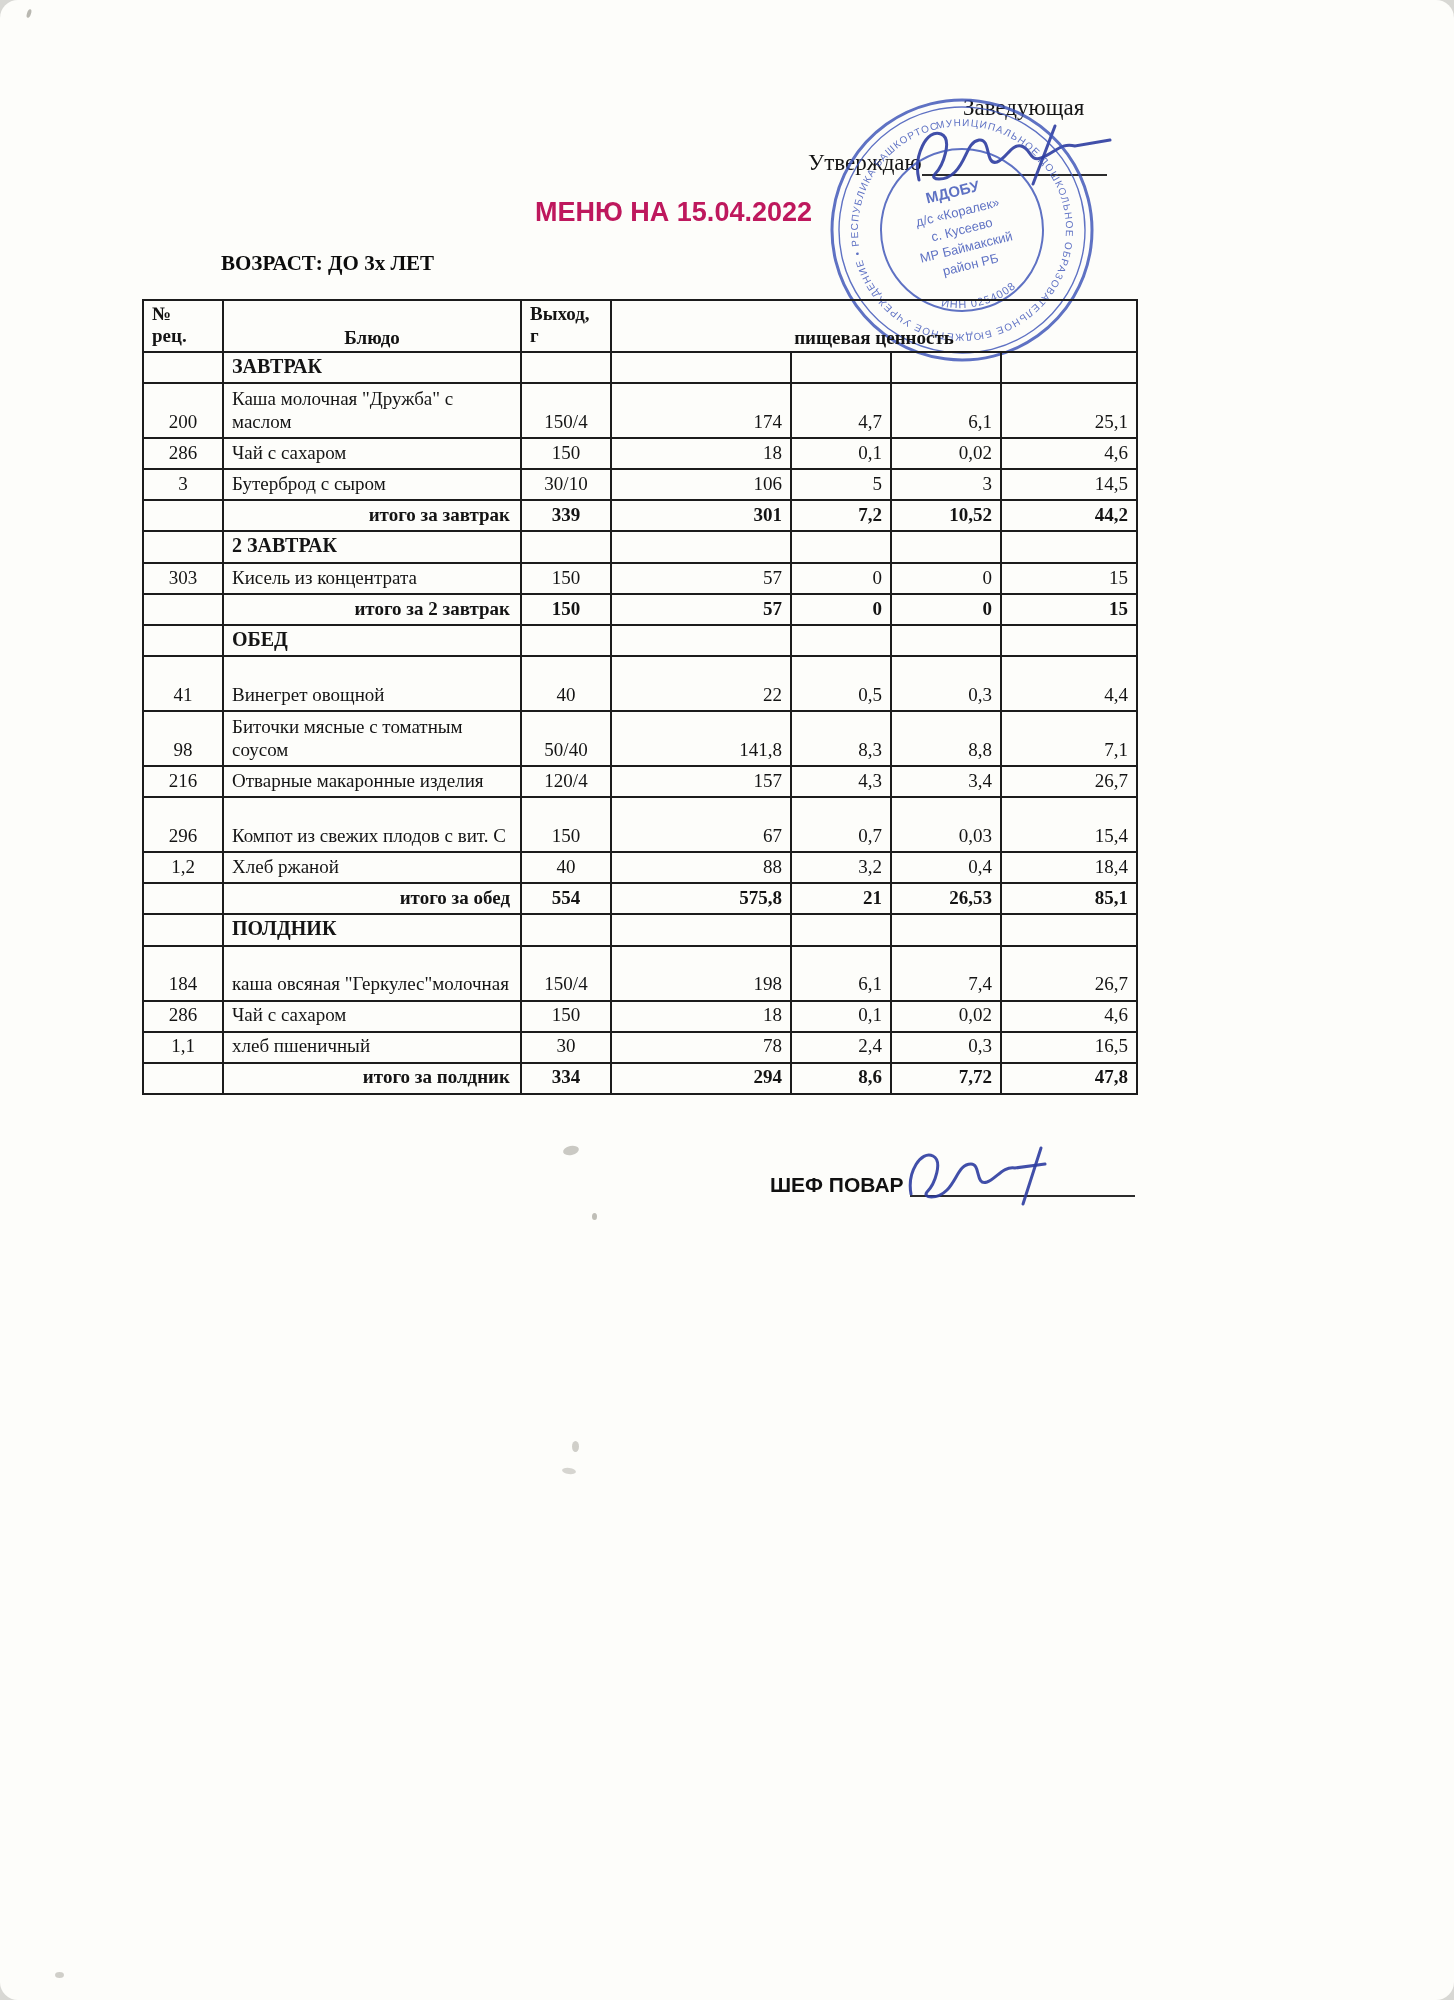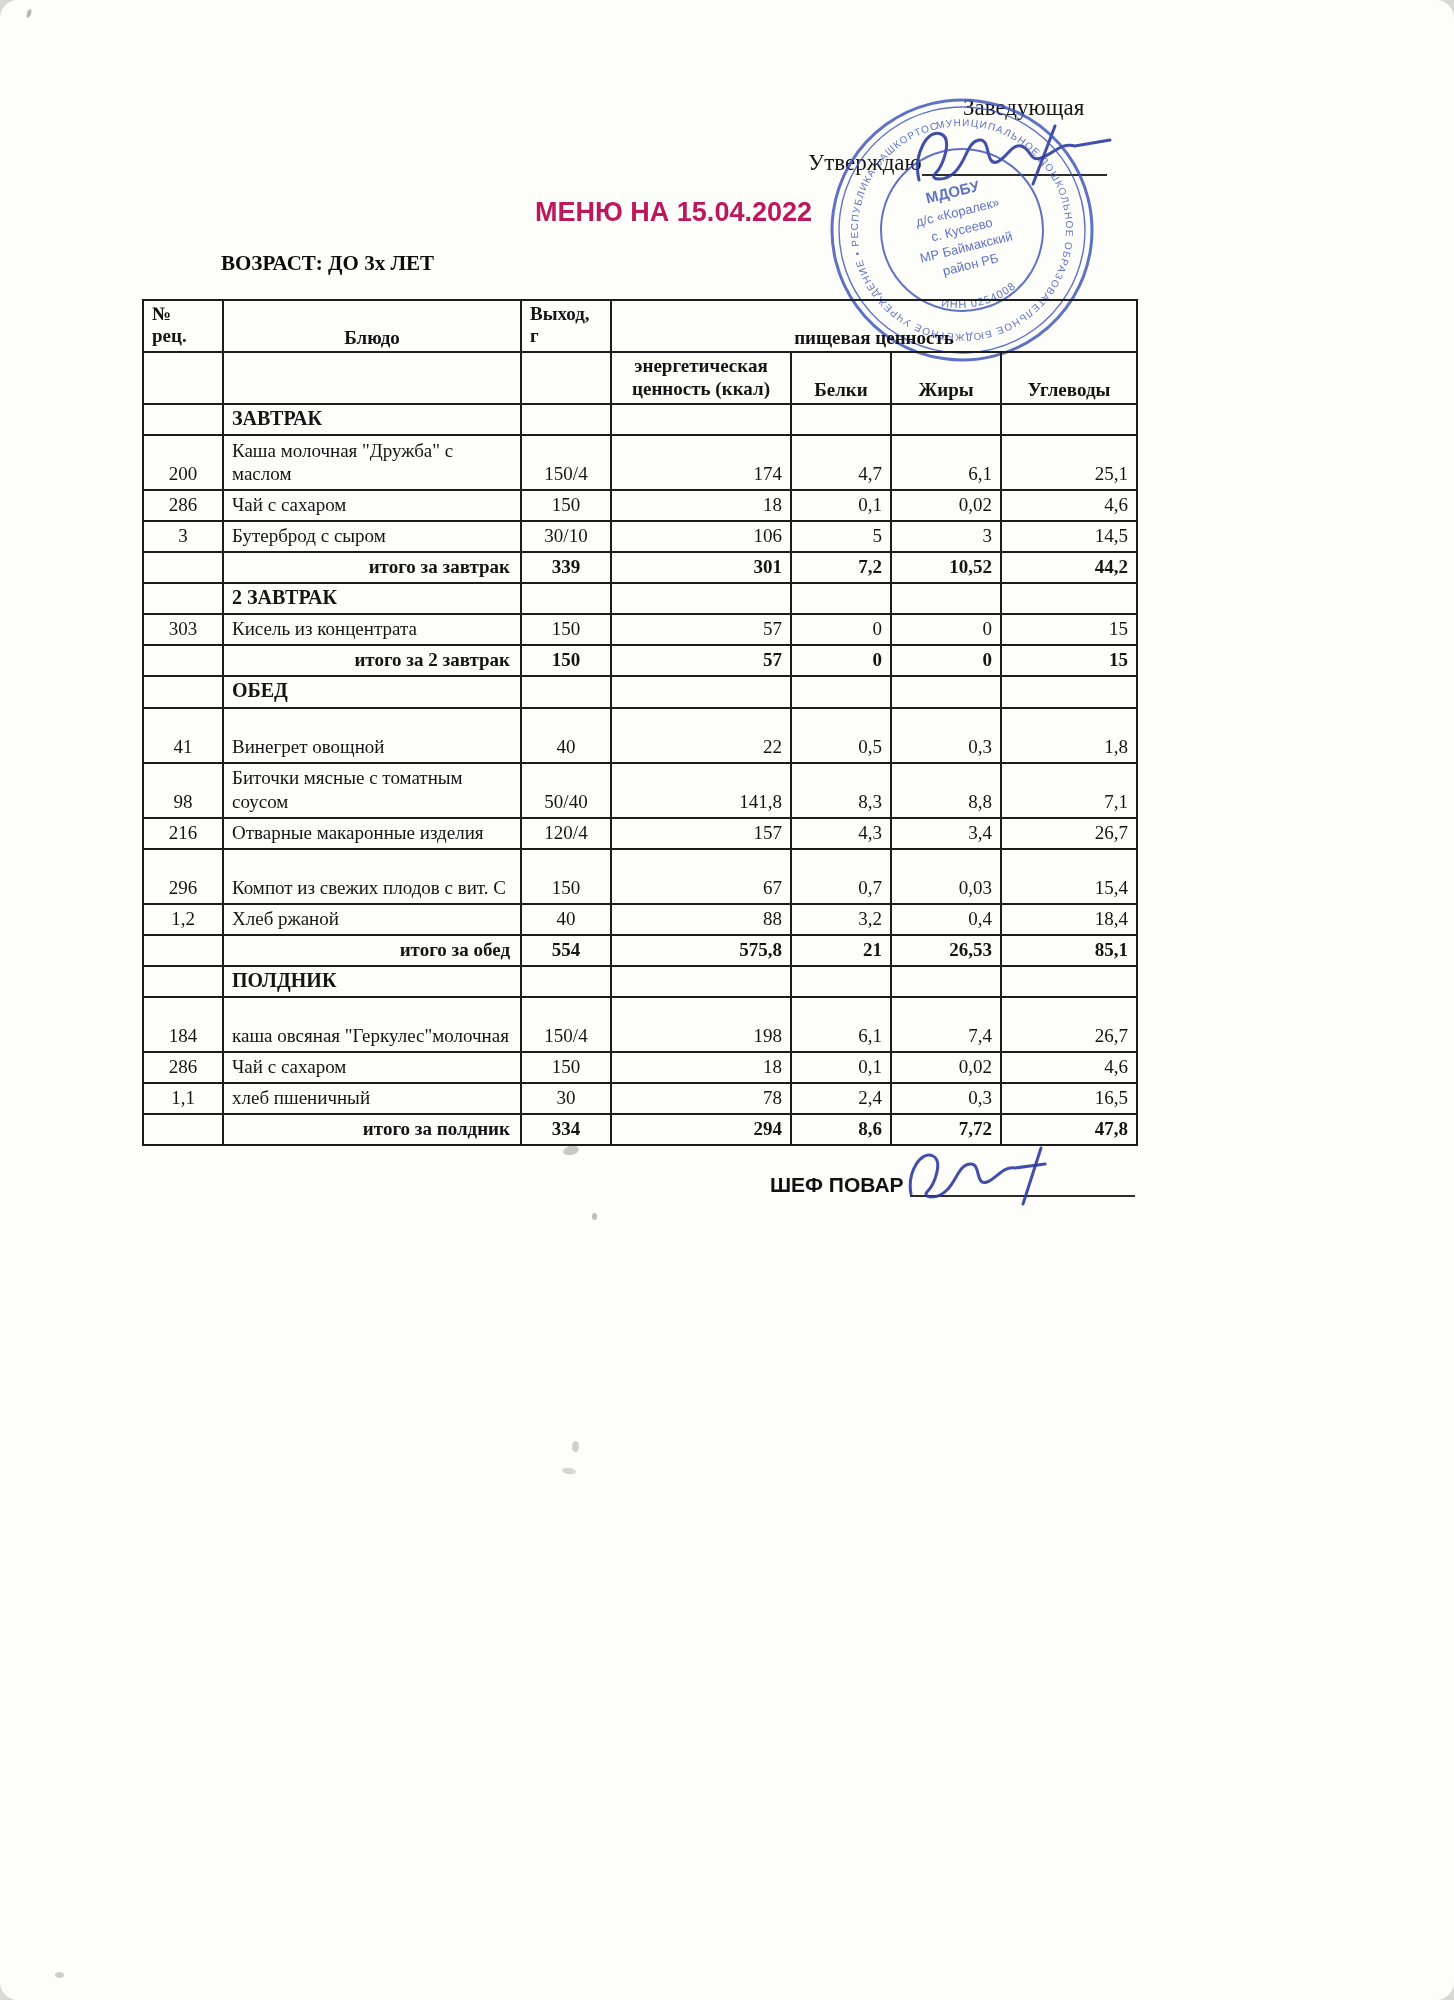--- a/index.html
+++ b/index.html
@@ -134,29 +134,20 @@
     </colgroup>
     <thead>
       <tr class="h1">
         <th class="h-num">№
 рец.</th>
         <th class="h-dish">Блюдо</th>
         <th class="h-out">Выход,
 г</th>
         <th class="h-nutr" colspan="4">пищевая ценность</th>
       </tr>
-      <tr class="h2">
-        <th></th>
-        <th></th>
-        <th></th>
-        <th class="h-energy">энергетическая ценность (ккал)</th>
-        <th class="h-sub">Белки</th>
-        <th class="h-sub">Жиры</th>
-        <th class="h-sub">Углеводы</th>
-      </tr>
     </thead>
     <tbody>
         <tr class="row-section">
           <td class="col-num"></td>
           <td class="col-dish">ЗАВТРАК</td>
           <td class="col-out"></td>
           <td class="col-energy"></td>
           <td class="col-protein"></td>
           <td class="col-fat"></td>
           <td class="col-carbs"></td>
@@ -233,21 +224,21 @@
           <td class="col-fat"></td>
           <td class="col-carbs"></td>
         </tr>
         <tr class="row-item row-tall">
           <td class="col-num">41</td>
           <td class="col-dish">Винегрет овощной</td>
           <td class="col-out">40</td>
           <td class="col-energy">22</td>
           <td class="col-protein">0,5</td>
           <td class="col-fat">0,3</td>
-          <td class="col-carbs">1,8</td>
+          <td class="col-carbs">4,4</td>
         </tr>
         <tr class="row-item row-tall">
           <td class="col-num">98</td>
           <td class="col-dish">Биточки мясные с томатным соусом</td>
           <td class="col-out">50/40</td>
           <td class="col-energy">141,8</td>
           <td class="col-protein">8,3</td>
           <td class="col-fat">8,8</td>
           <td class="col-carbs">7,1</td>
         </tr>

